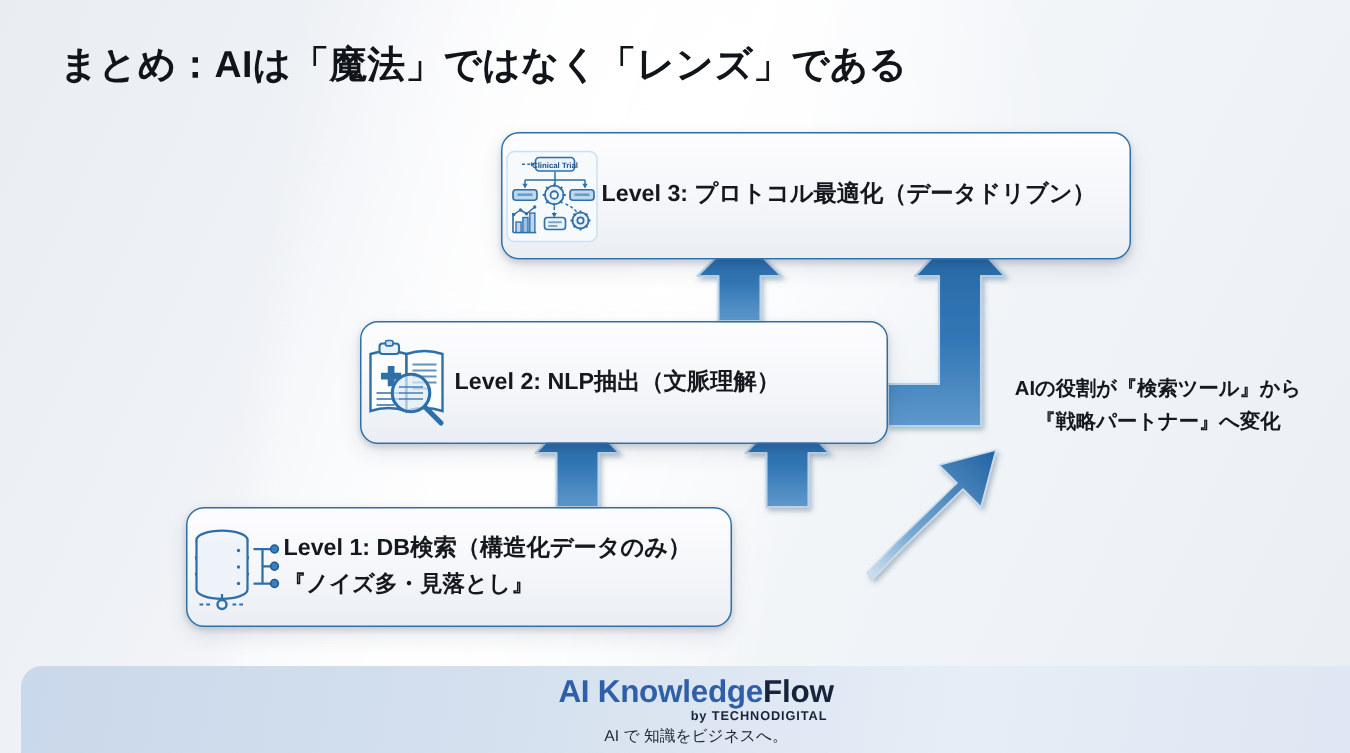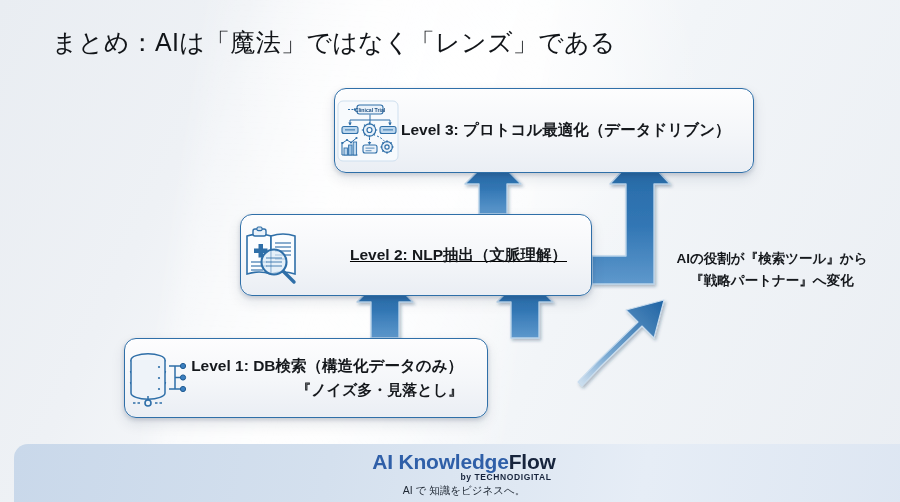--- a/index.html
+++ b/index.html
@@ -14,43 +14,43 @@
       radial-gradient(circle at 52% 18%, rgba(255,255,255,0.95) 0%, rgba(255,255,255,0.0) 38%),
       linear-gradient(115deg,#e9edf2 0%,#eef1f5 22%,#fbfcfd 46%,#f2f5f8 62%,#eaeef3 100%);
   }
   
   #sheen{
     position:absolute;left:180px;top:-120px;width:340px;height:760px;
     background:linear-gradient(100deg,rgba(255,255,255,0) 0%,rgba(255,255,255,0.85) 45%,rgba(255,255,255,0) 100%);
     transform:rotate(8deg);pointer-events:none;filter:blur(10px);
   }
   #title{
-    position:absolute;left:52px;top:26px;
-    font-size:25px;font-weight:normal;color:#111418;
+    position:absolute;left:40px;top:26px;
+    font-size:25px;font-weight:bold;color:#111418;
     letter-spacing:.3px;white-space:nowrap;text-align:right;
   }
   .box{
     position:absolute;
     background:linear-gradient(180deg,#fdfdfe 0%,#f4f6f9 55%,#eaeef4 100%);
     border:1.6px solid #2f6fa8;
     border-radius:12px;
     box-shadow:0 2px 4px rgba(20,40,70,.18), 0 6px 14px rgba(20,40,70,.10);
     display:flex;align-items:center;
     box-sizing:border-box;
     z-index:5;
   }
   .box .icon{flex:0 0 auto;display:flex;align-items:center;justify-content:center;}
   .box .txt{
-    flex:1 1 auto;text-align:right;color:#15181c;
+    flex:1 1 auto;text-align:left;color:#15181c;
     line-height:1.55;padding-right:24px;
   }
   .l1{font-size:15.5px;font-weight:bold;white-space:nowrap;}
   .l2{font-size:15px;font-weight:bold;white-space:nowrap;}
   #box3{left:334px;top:88px;width:420px;height:85px;}
-  #box2{left:240px;top:214px;width:352px;height:82px;text-decoration:underline;}
+  #box2{left:240px;top:214px;width:352px;height:82px;}
   #box1{left:124px;top:338px;width:364px;height:80px;}
 
   #note{
     position:absolute;left:652px;top:248px;width:240px;
     text-align:center;font-size:13.5px;font-weight:bold;color:#15181c;
     line-height:1.65;z-index:6;
   }
   svg.arrows{position:absolute;left:0;top:0;width:900px;height:502px;z-index:3;}
 
   #footer{

